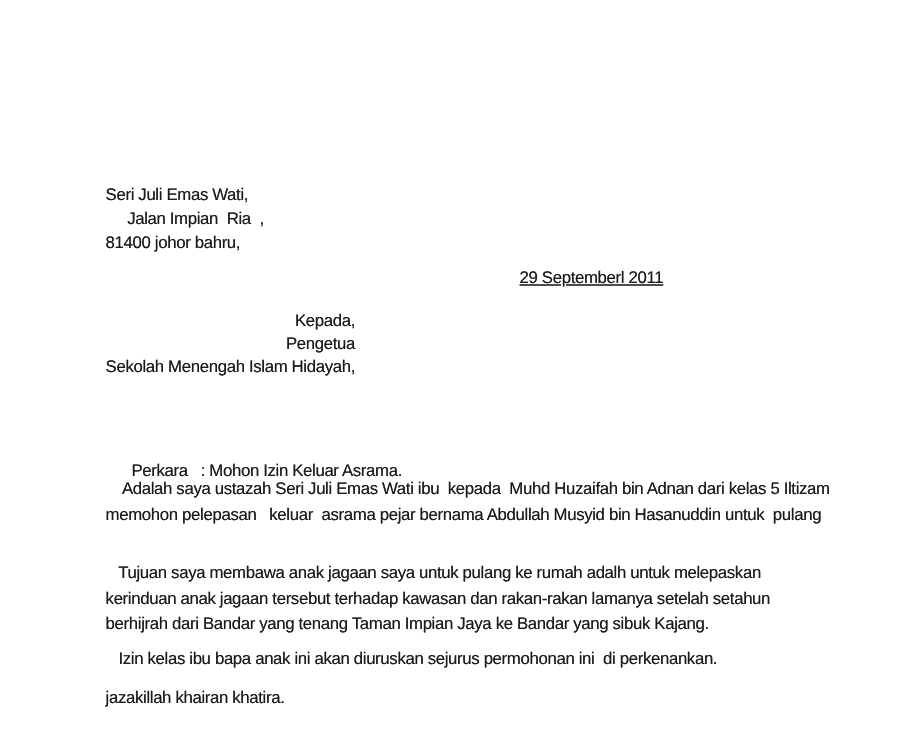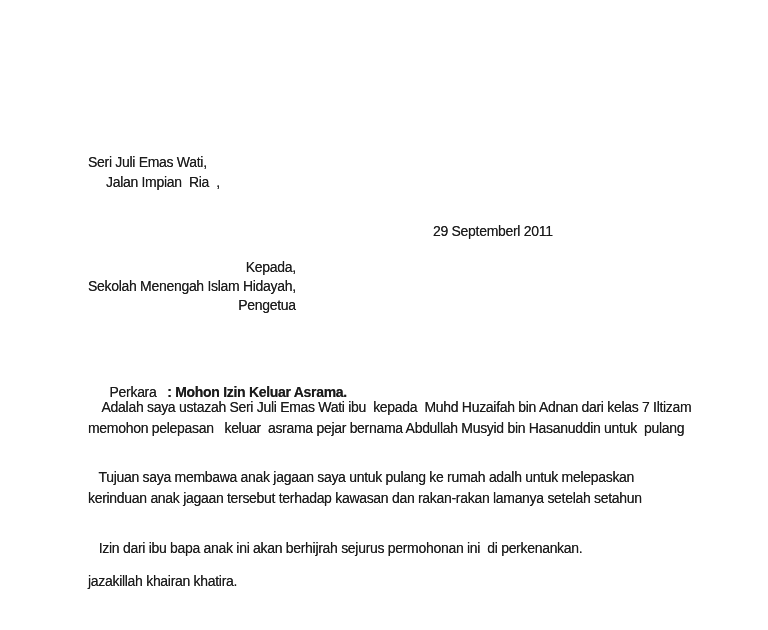--- a/index.html
+++ b/index.html
@@ -31,28 +31,29 @@
     .sender-block .line { line-height: 20px; }
 
     .date-line {
       position: absolute;
       left: 433px;
       top: 189px;
       white-space: pre;
       font-size: 14px;
       letter-spacing: -0.3px;
       line-height: 20px;
+      text-decoration: underline;
     }
 
     .recipient-block { top: 226px; text-align: right; }
     .recipient-block .line { line-height: 19px; }
 
     .subject-block { top: 329px; }
     .subject-block .line { line-height: 21px; }
-    .bold { font-weight: 700; }
+    .bold { font-weight: 400; }
 
     .para .line { line-height: 21px; }
     .p1 { top: 365px; }
     .p2 { top: 435px; }
     .p3 { top: 506px; }
     .p4 { top: 539px; }
 
     
     .sliver {
       position: absolute;
@@ -75,48 +76,50 @@
     .sliver i.b4 { width: 14px; }
   </style>
 </head>
 <body>
 
 <div class="page">
 
   <div class="block sender-block">
     <div class="line">Seri Juli Emas Wati,</div>
     <div class="line">     Jalan Impian  Ria  ,</div>
+    <div class="line">81400 johor bahru,</div>
   </div>
 
   <div class="date-line">29 Septemberl 2011</div>
 
   <div class="block recipient-block">
     <div class="line">Kepada,</div>
+    <div class="line">Pengetua</div>
     <div class="line">Sekolah Menengah Islam Hidayah,</div>
-    <div class="line">Pengetua</div>
   </div>
 
   <div class="block subject-block">
     <div class="line">
       <span>Perkara   </span><span class="bold">: Mohon Izin Keluar Asrama.</span>
     </div>
   </div>
 
   <div class="block para p1">
-    <div class="line">    Adalah saya ustazah Seri Juli Emas Wati ibu  kepada  Muhd Huzaifah bin Adnan dari kelas 7 Iltizam</div>
+    <div class="line">    Adalah saya ustazah Seri Juli Emas Wati ibu  kepada  Muhd Huzaifah bin Adnan dari kelas 5 Iltizam</div>
     <div class="line">memohon pelepasan   keluar  asrama pejar bernama Abdullah Musyid bin Hasanuddin untuk  pulang</div>
   </div>
 
   <div class="block para p2">
     <div class="line">   Tujuan saya membawa anak jagaan saya untuk pulang ke rumah adalh untuk melepaskan</div>
     <div class="line">kerinduan anak jagaan tersebut terhadap kawasan dan rakan-rakan lamanya setelah setahun</div>
+    <div class="line">berhijrah dari Bandar yang tenang Taman Impian Jaya ke Bandar yang sibuk Kajang.</div>
   </div>
 
   <div class="block para p3">
-    <div class="line">   Izin dari ibu bapa anak ini akan berhijrah sejurus permohonan ini  di perkenankan.</div>
+    <div class="line">   Izin kelas ibu bapa anak ini akan diuruskan sejurus permohonan ini  di perkenankan.</div>
   </div>
 
   <div class="block para p4">
     <div class="line">jazakillah khairan khatira.</div>
   </div>
 
   <div class="sliver">
     <i class="b1"></i><i class="b2"></i><i class="b3"></i><i class="b4"></i>
   </div>
 

